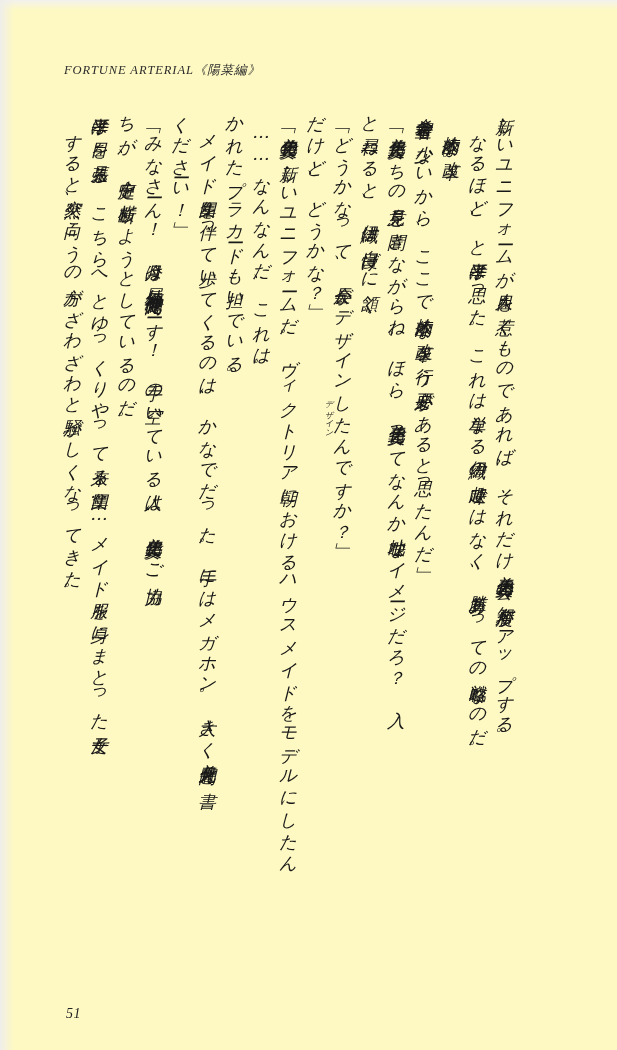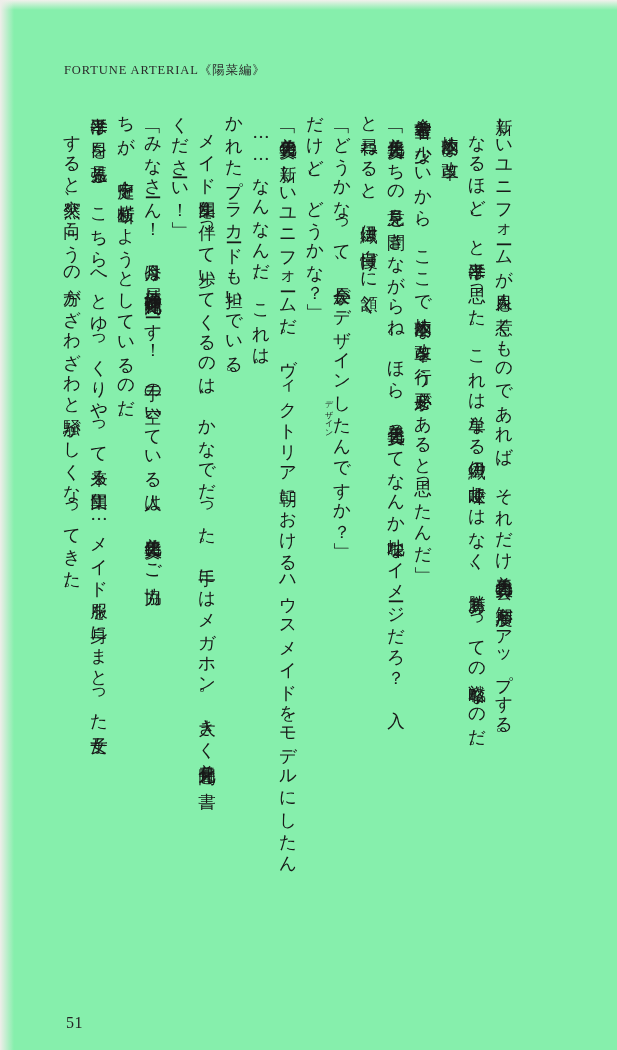--- a/index.html
+++ b/index.html
@@ -14,21 +14,22 @@
     color: #1a1a1a;
     overflow: hidden;
     position: relative;
   }
 
   #page {
     position: absolute;
     left: 0; top: 0;
     width: 617px;
     height: 1050px;
-    background: #86efac;
+    background: #fef9c3;
+    font-style: italic;
   }
 
   
   #runhead {
     position: absolute;
     left: 64px;
     top: 62px;
     font-family: "Liberation Serif", serif;
     font-size: 12.5px;
     letter-spacing: 0.9px;
@@ -81,23 +82,23 @@
 
   #gloss-design {
     right: 284px;
     top: 395px;
   }
 
   
   #folio {
     position: absolute;
     left: 66px;
-    bottom: 18px;
+    bottom: 28px;
     font-family: "Liberation Serif", serif;
-    font-size: 16px;
+    font-size: 14px;
     color: #232323;
     letter-spacing: 0.5px;
   }
 
   
   #edge-left {
     position: absolute;
     left: 0; top: 0;
     width: 14px; height: 100%;
     background: linear-gradient(to right, #efeeea, rgba(255,255,255,0));

